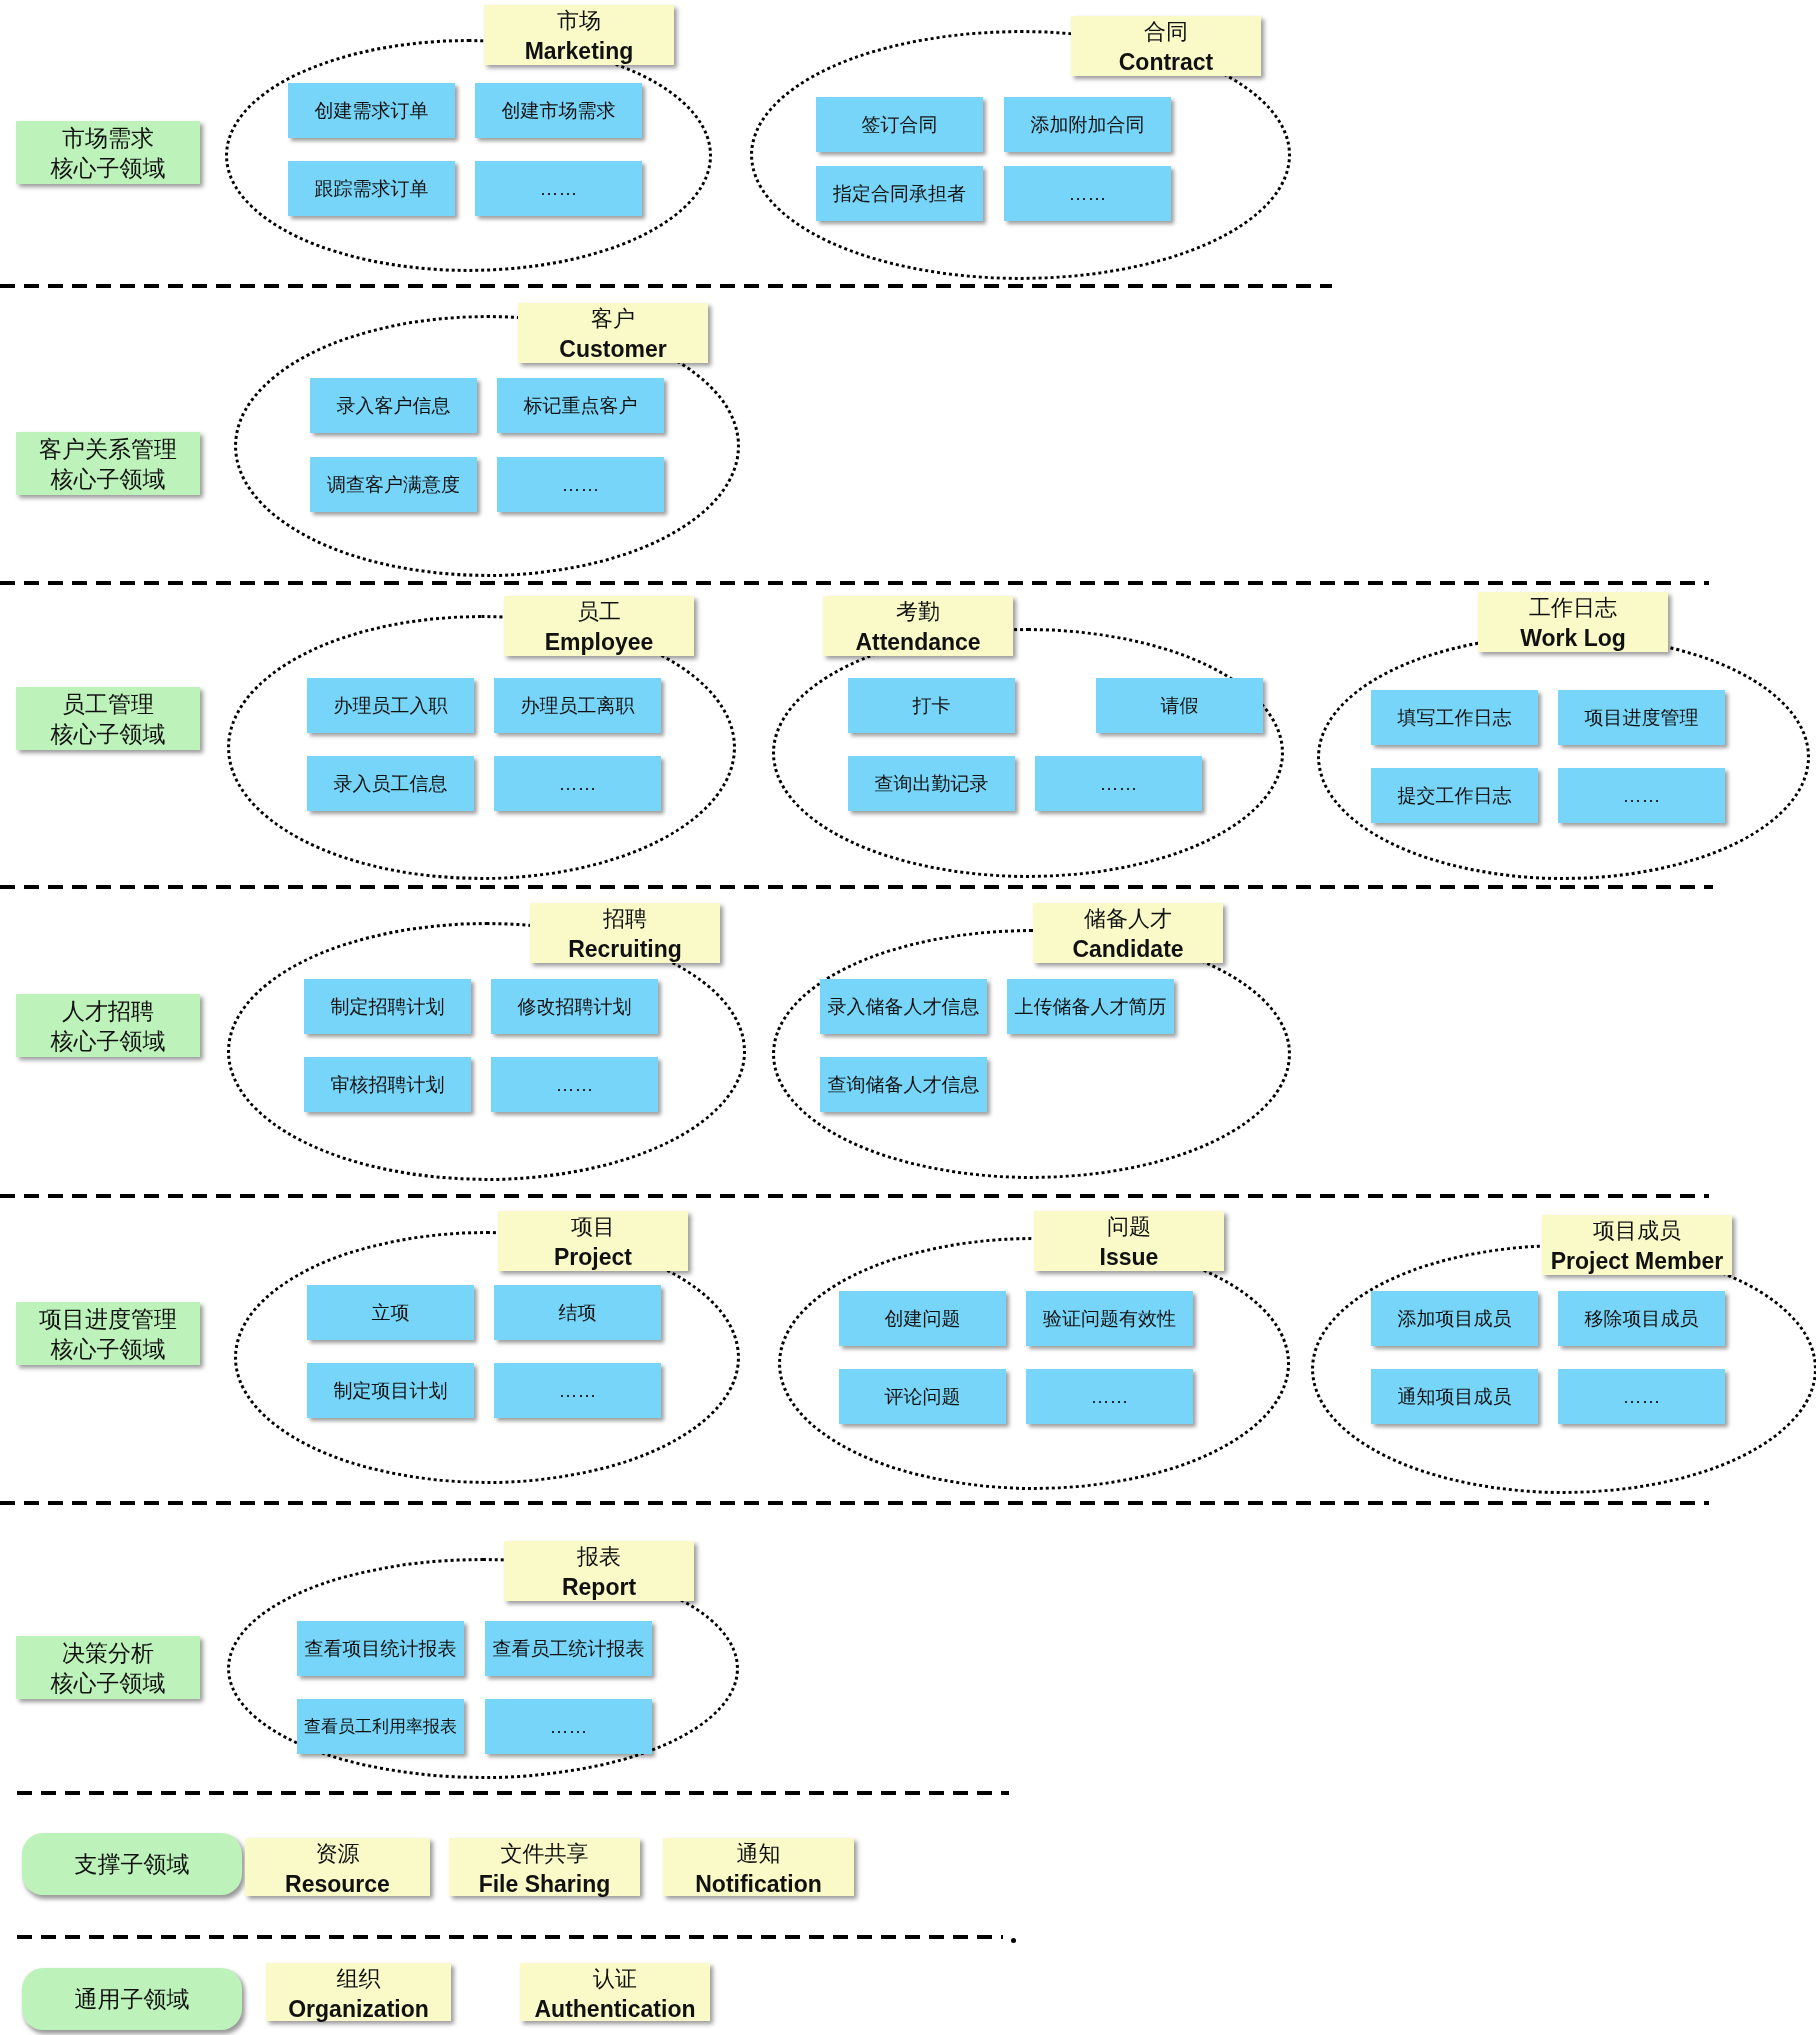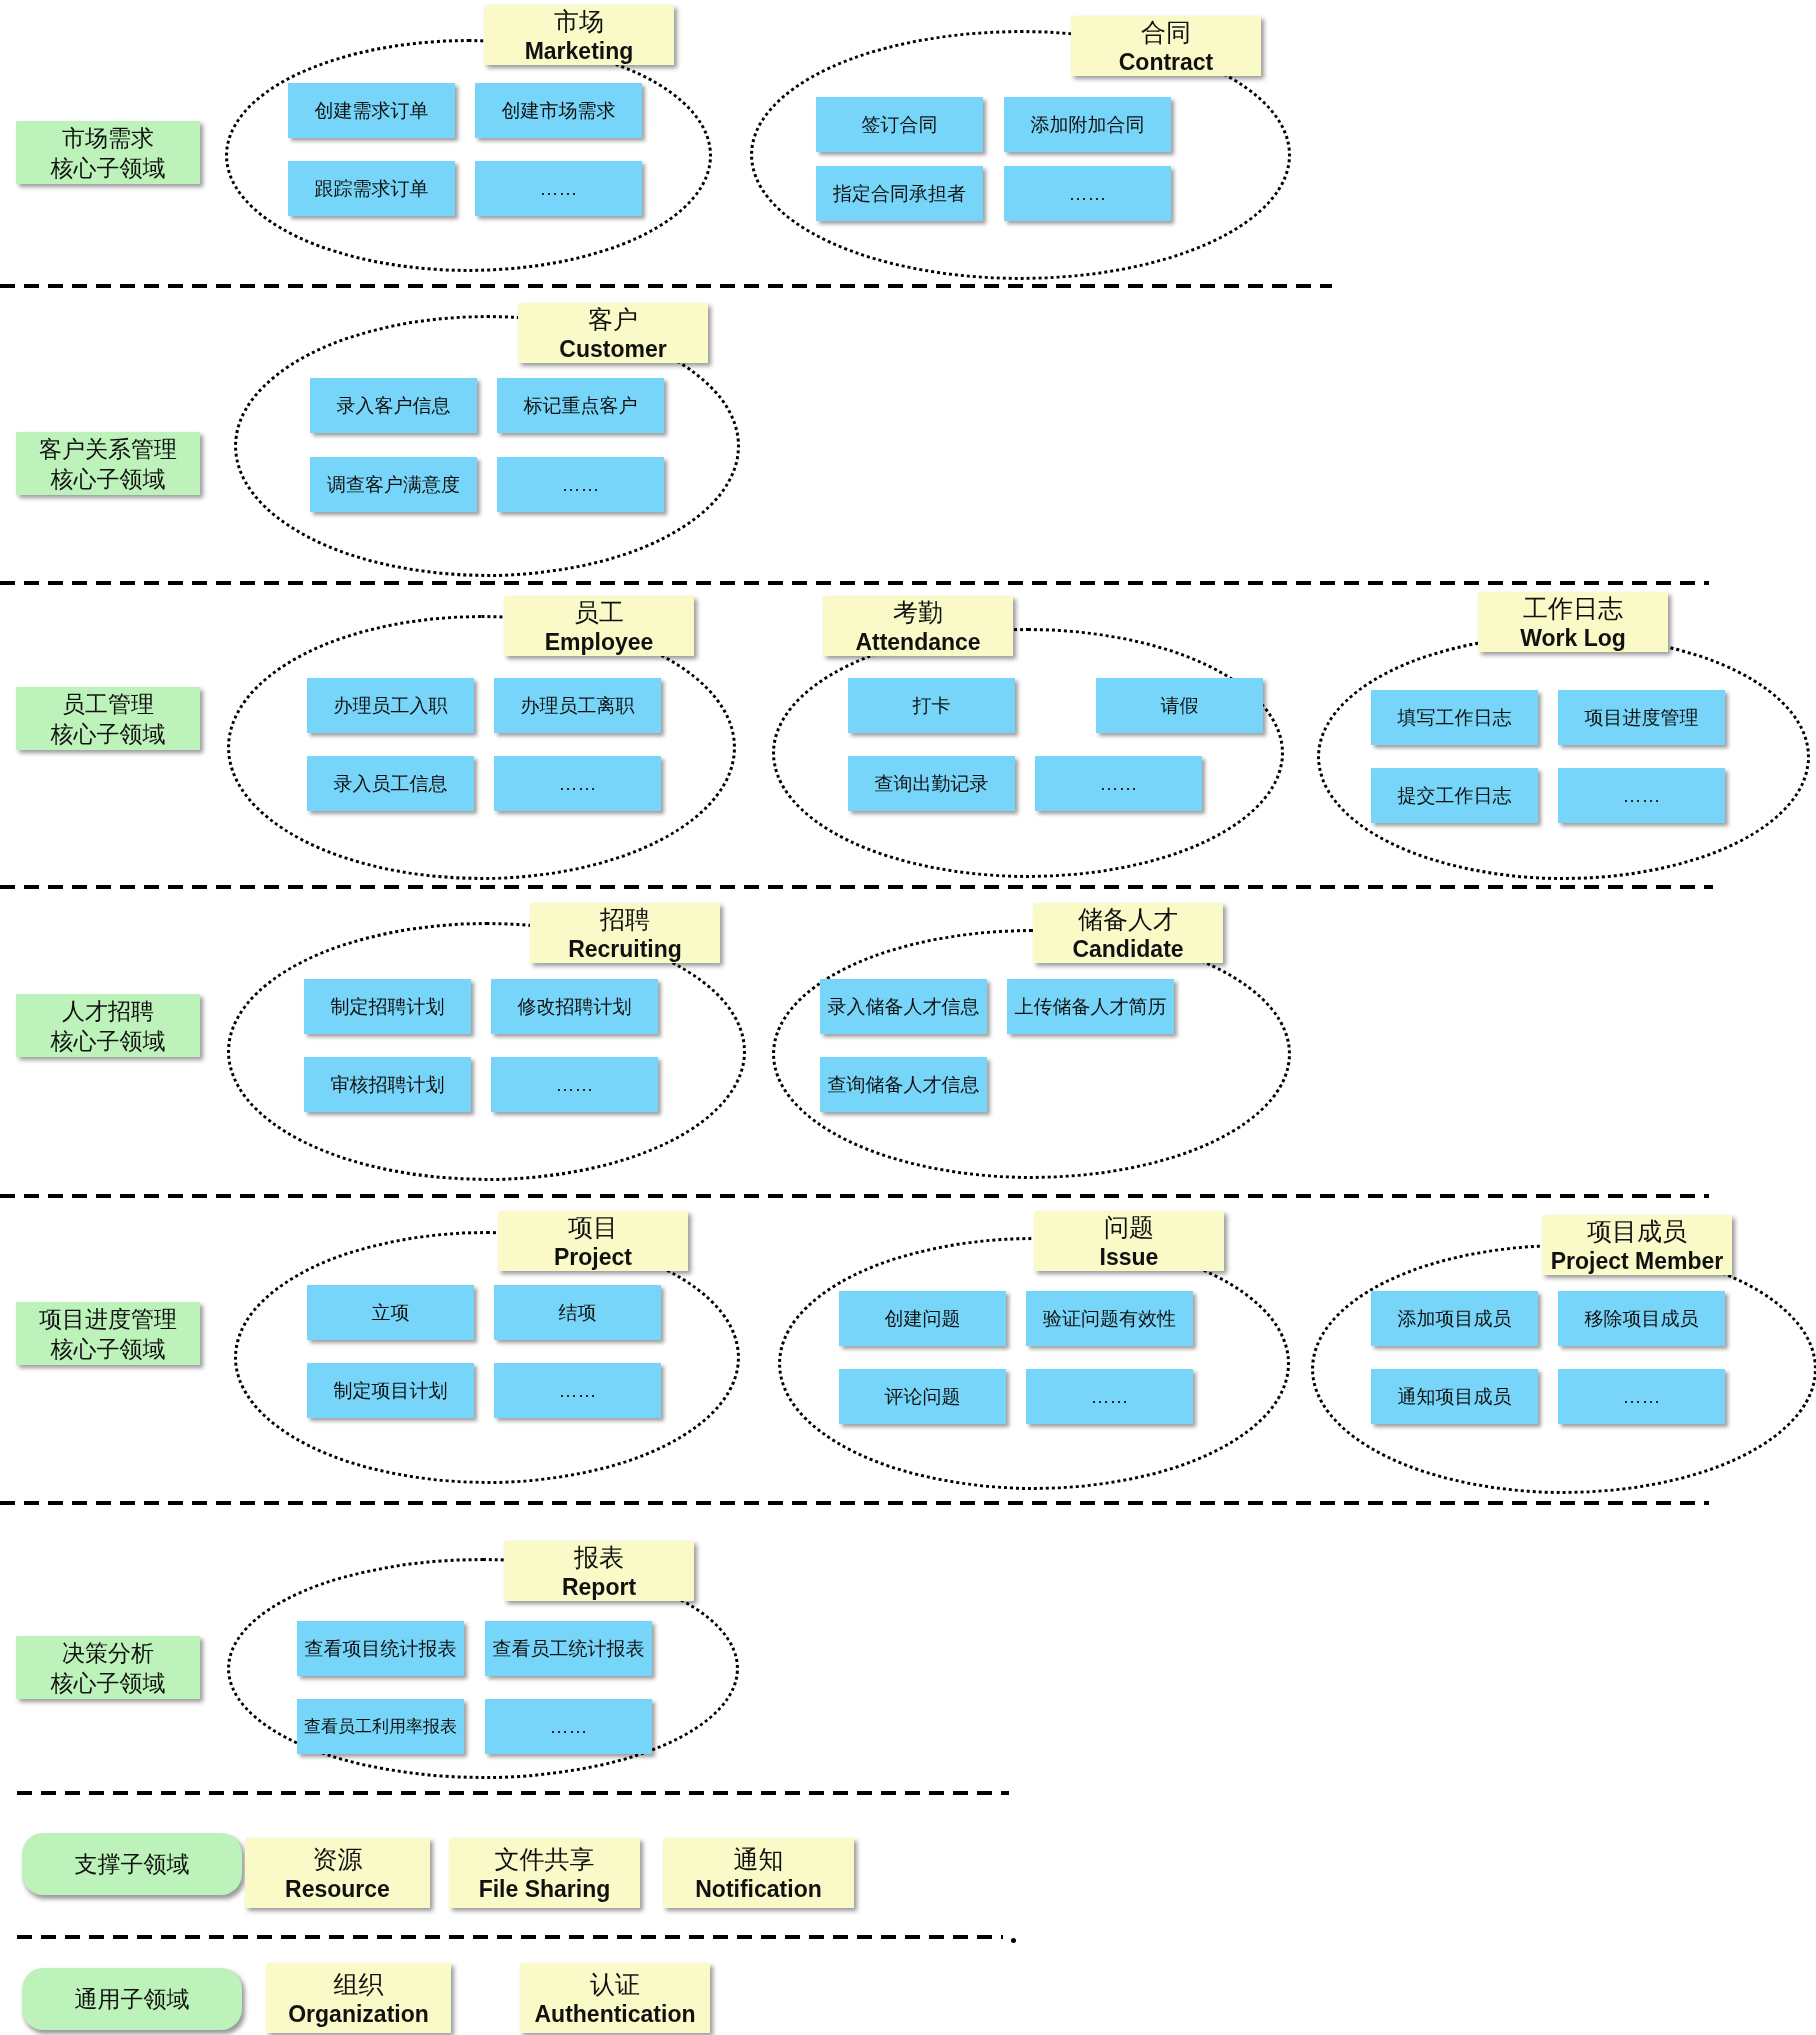--- a/index.html
+++ b/index.html
@@ -24,23 +24,23 @@
   .gl.single { width:220px; height:62px;border-radius:21px; }
   
   .yl {
     position:absolute;
     width:190px; height:60px;
     background:var(--c-yellow,#fafac8);
     box-shadow:2.5px 3.2px 4.4px rgba(0,0,0,.40);
     display:flex; flex-direction:column; align-items:center; justify-content:center;
     text-align:center; z-index:3;
   }
-  .yl .zh { font-size:25px; line-height:32px; }
+  .yl .zh { font-size:22px; line-height:32px; }
   .yl .en { font-size:23px; line-height:29px;font-weight:bold; }
-  .yl.big { height:70px; }
+  .yl.big { height:58px;justify-content:space-between; }
   
   .ell {
     position:absolute;
     border:3.8px dotted #000;
     border-radius:50%;
     z-index:1;
   }
   
   .bb {
     position:absolute;

